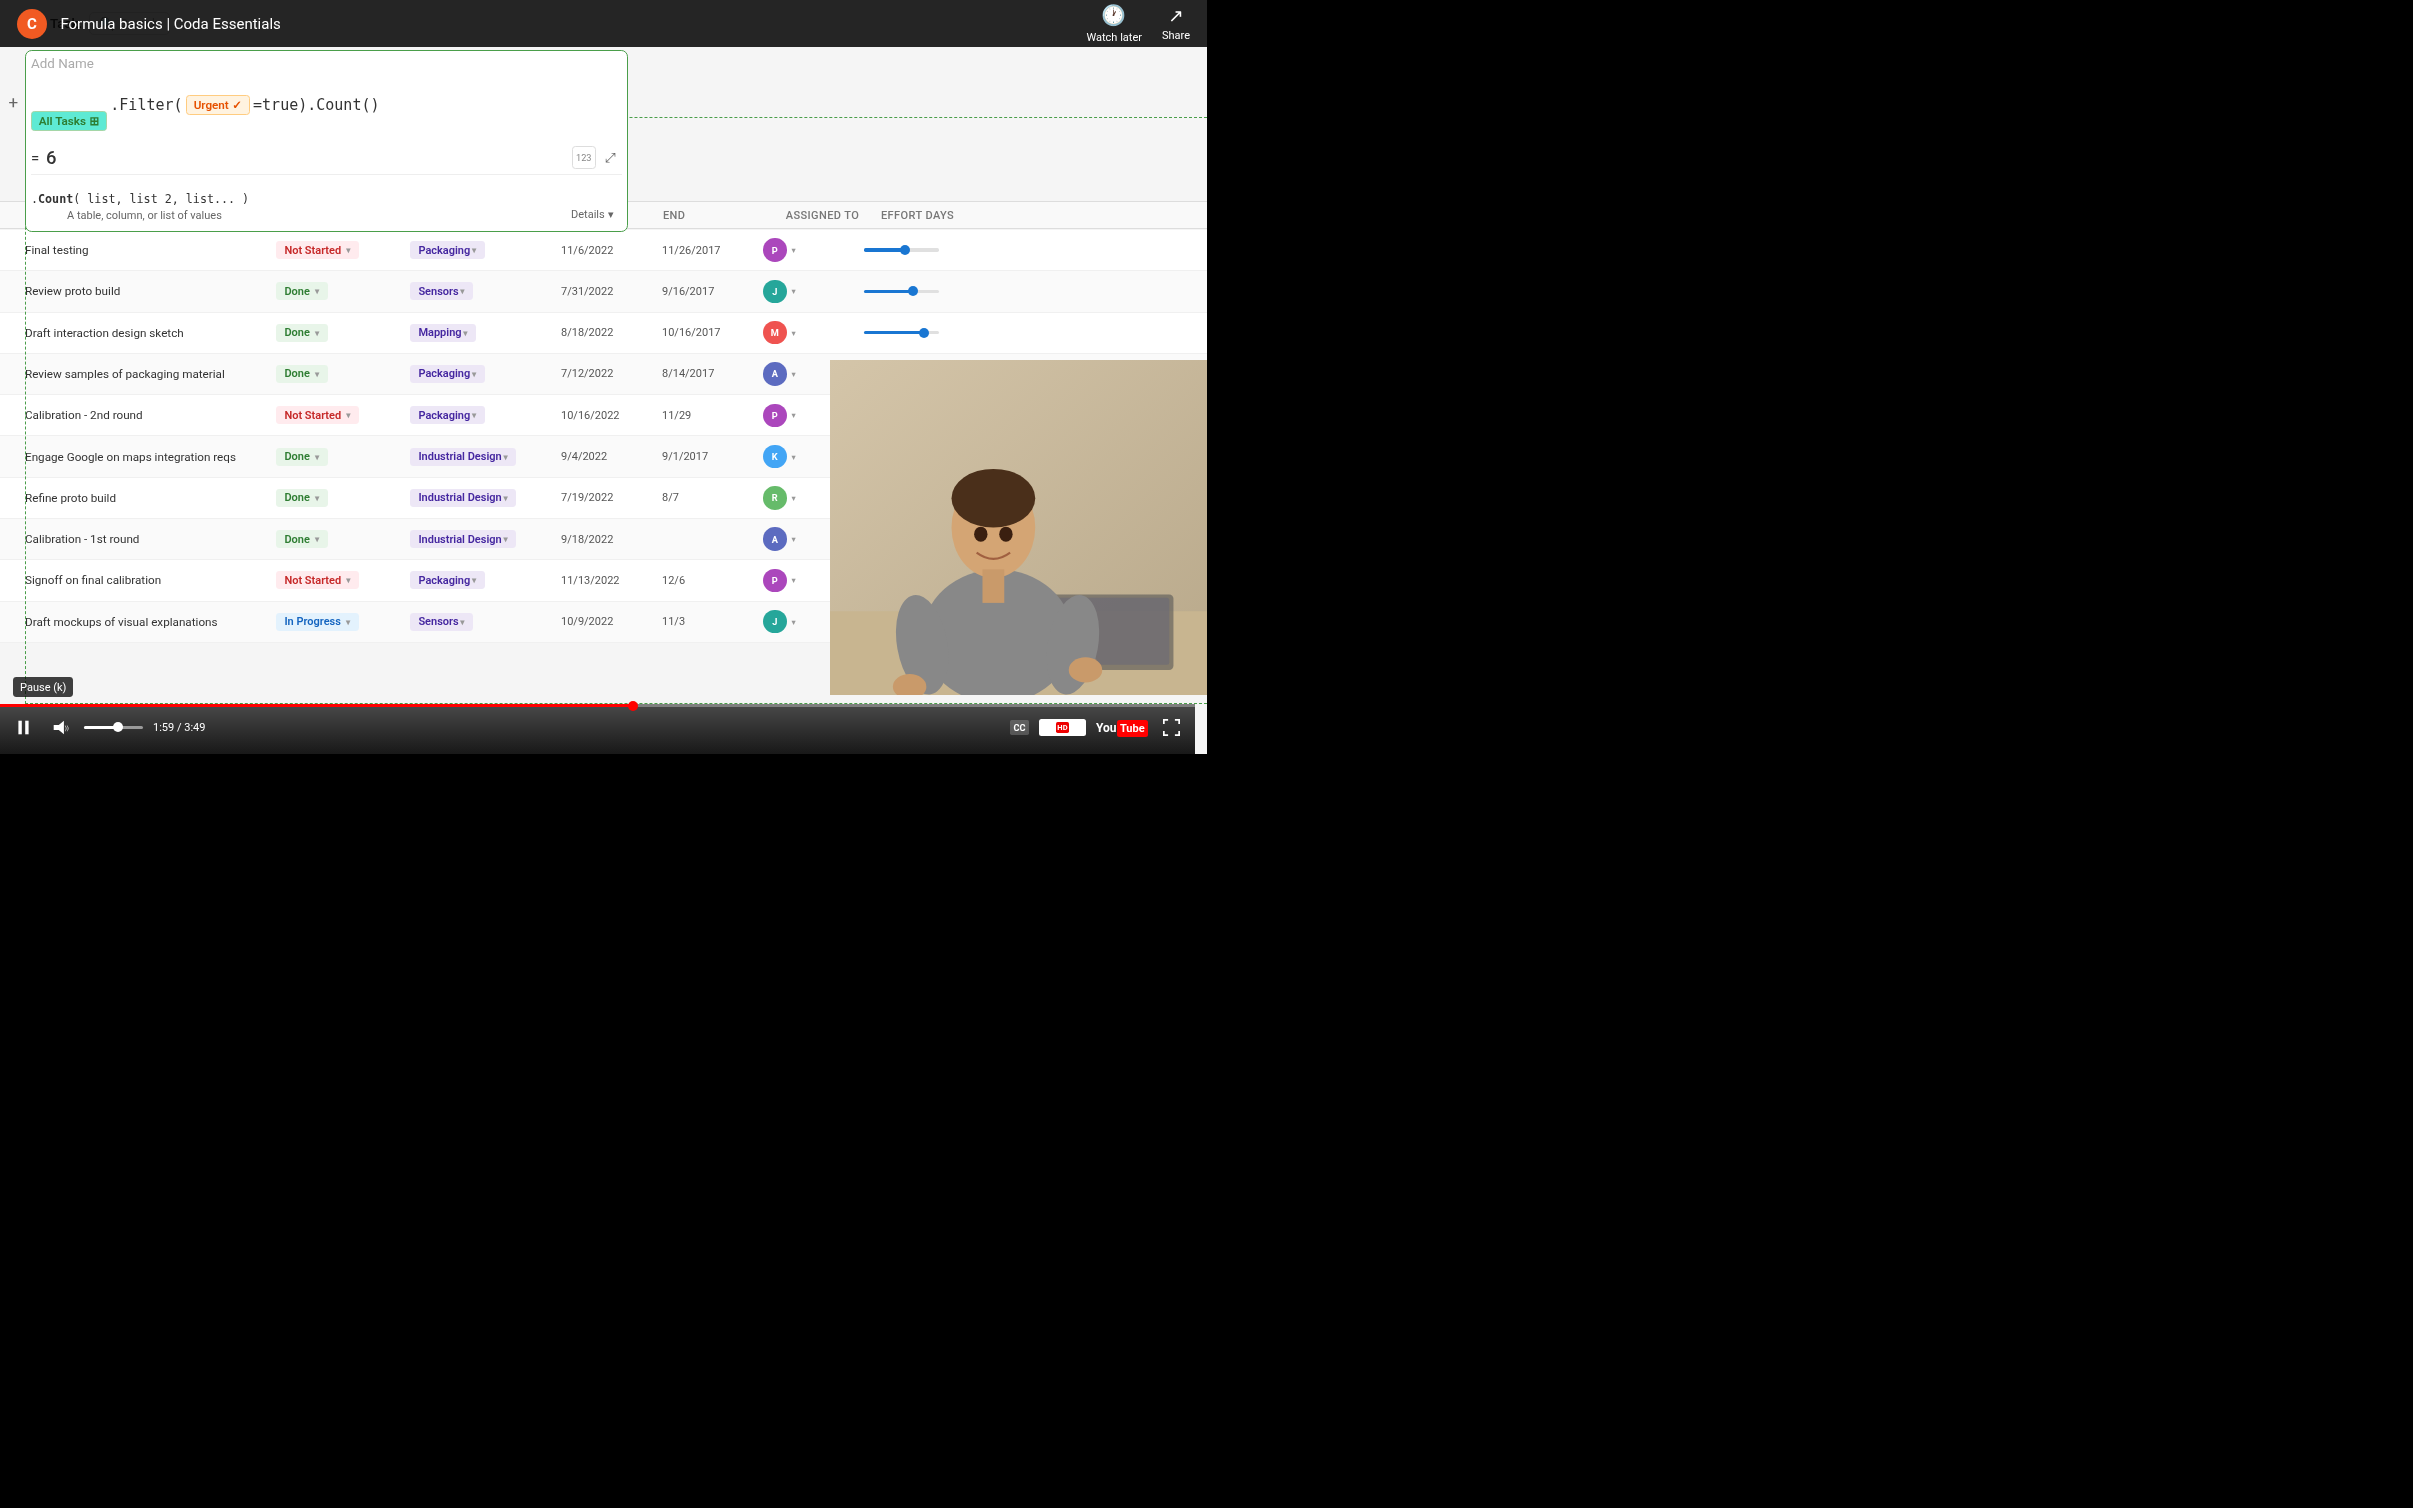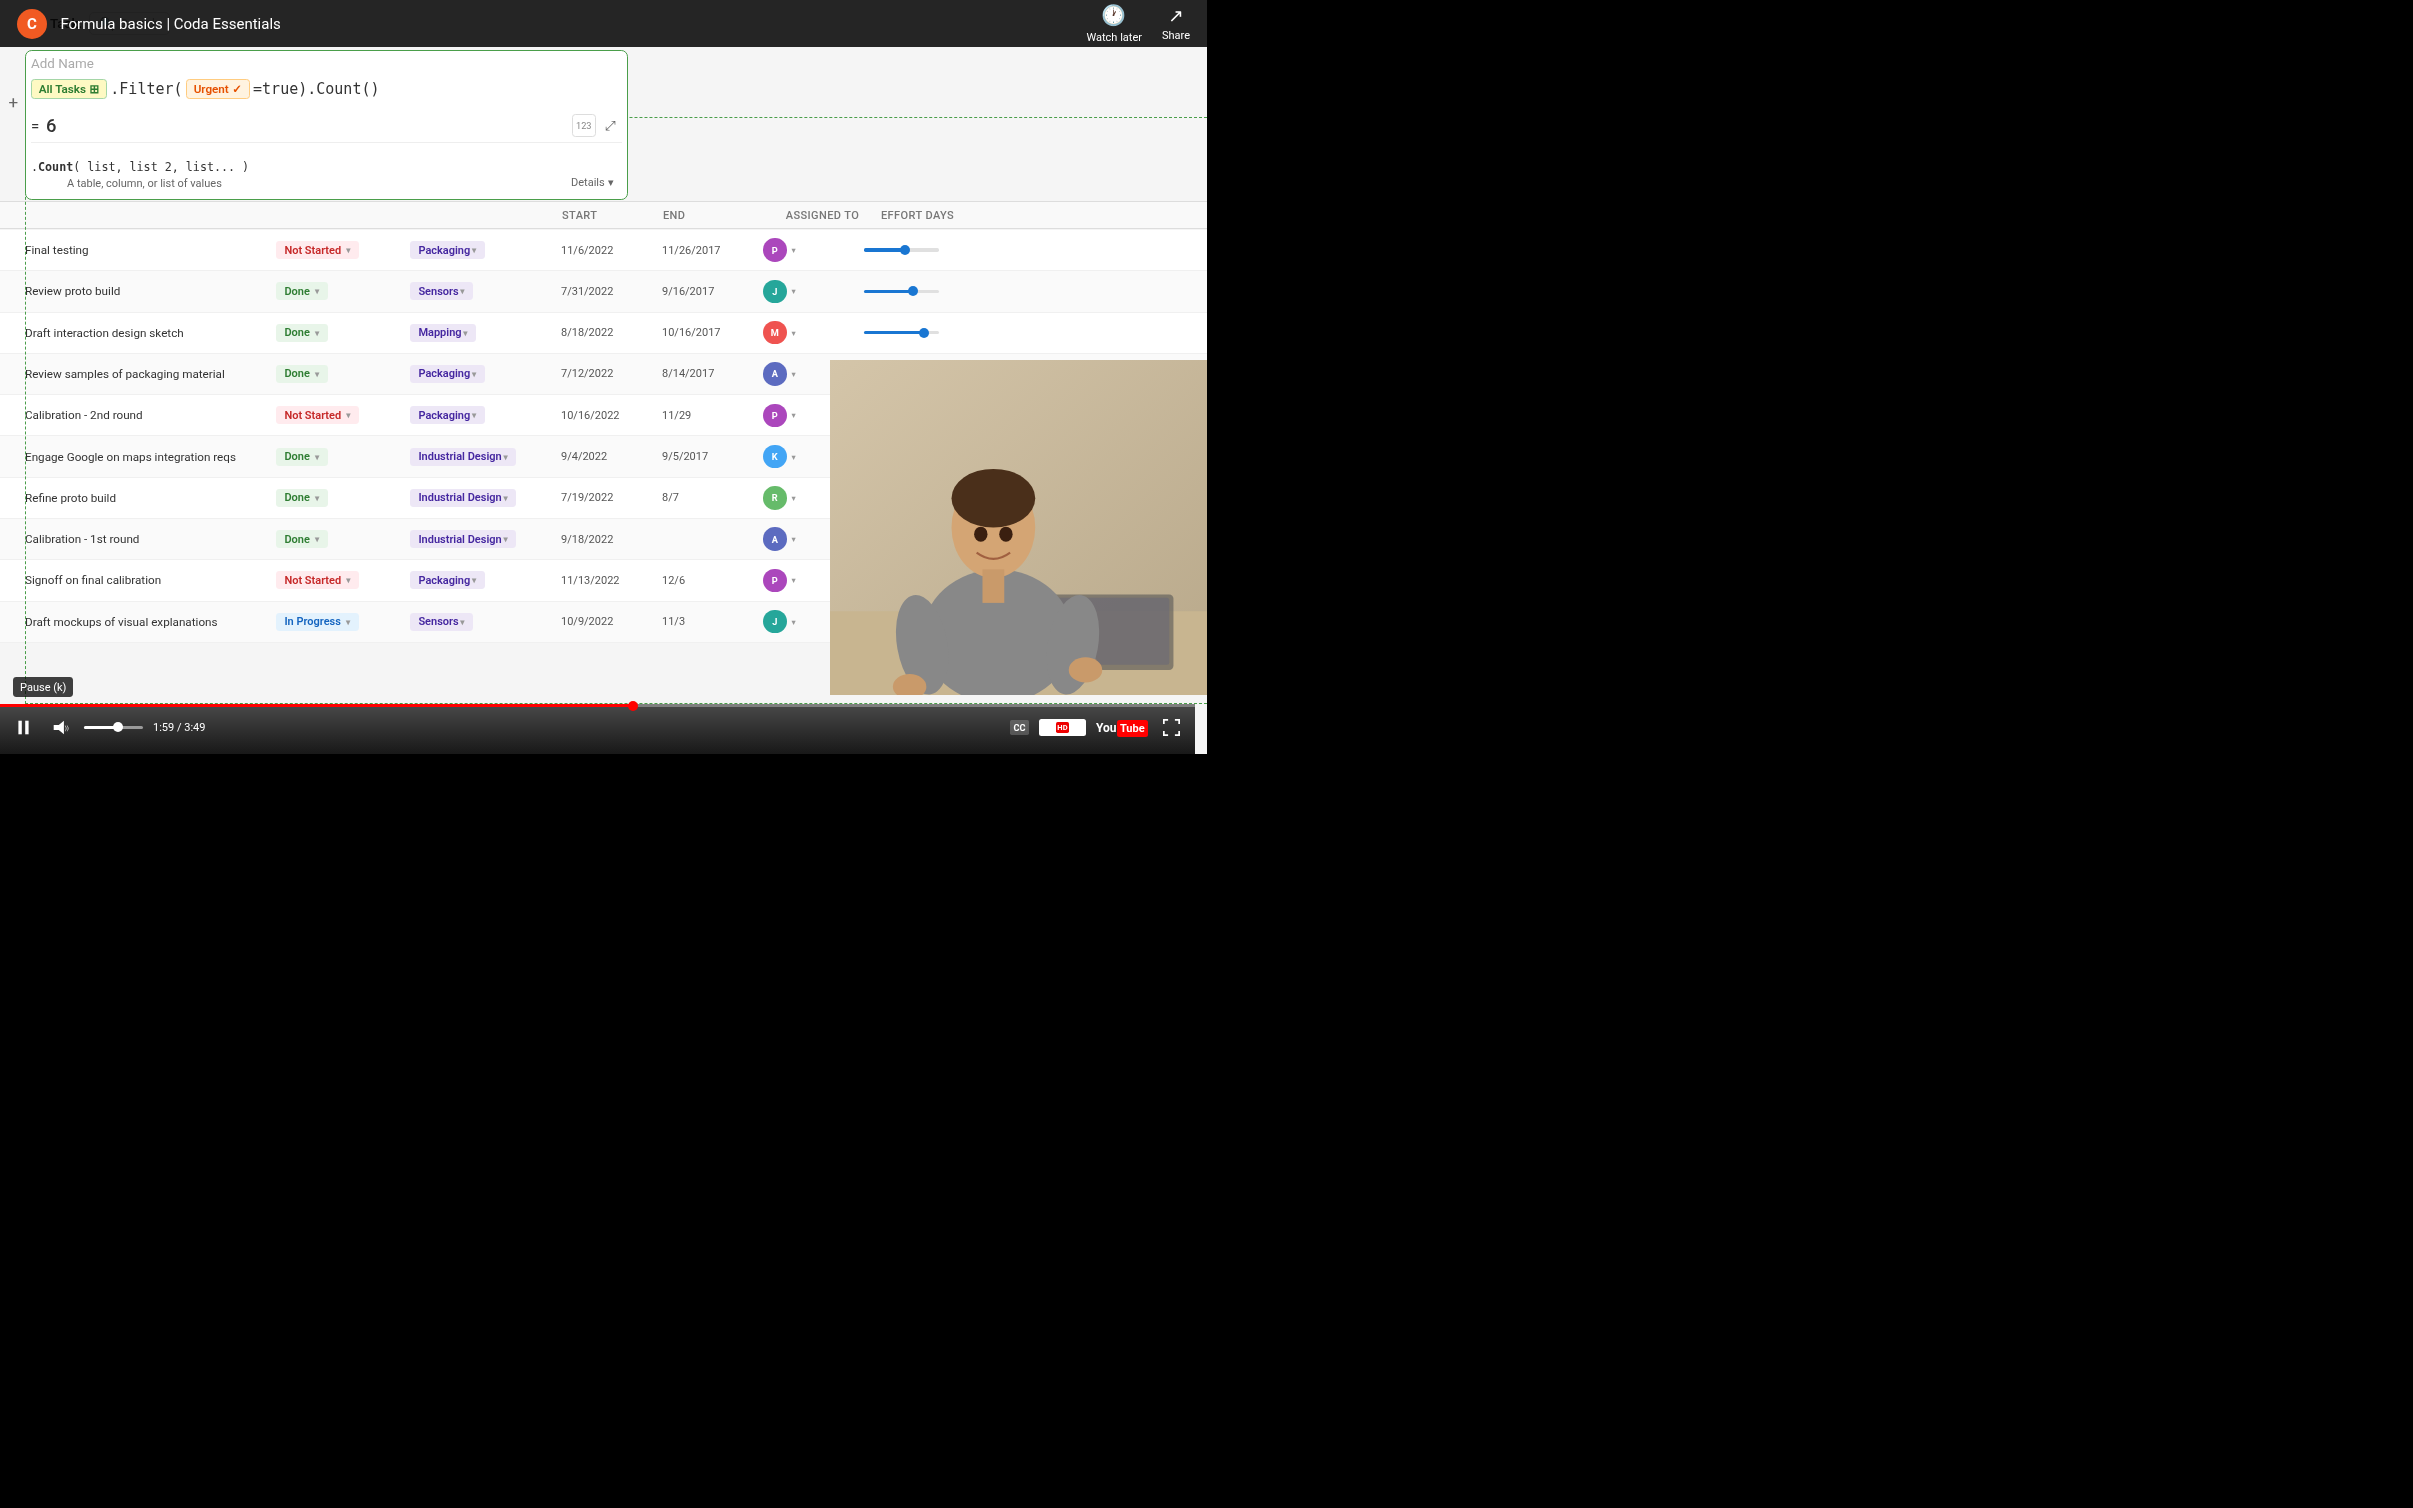--- a/index.html
+++ b/index.html
@@ -61,23 +61,24 @@
       display: inline-flex;
       align-items: center;
       gap: 3.4px;
       padding: 1.7px 6.7px;
       border-radius: 3.4px;
       font-size: 11.7px;
       font-weight: 600;
     }
 
     .chip-green {
-      background: #fef9c3;
+      background: #5eead4;
       color: #2e7d32;
       border: 0.8px solid #a5d6a7;
+      margin-top: 32px;
     }
 
     .chip-orange {
       background: #fff3e0;
       color: #e65100;
       border: 0.8px solid #ffcc80;
     }
 
     .formula-text {
       font-size: 15px;
@@ -753,21 +754,21 @@
 
       <div class="table-row">
         <div class="cell-task">Engage Google on maps integration reqs</div>
         <div class="cell-status">
           <span class="status-badge status-done">Done <span class="chevron">▾</span></span>
         </div>
         <div class="cell-tag">
           <span class="tag-badge">Industrial Design <span class="chevron">▾</span></span>
         </div>
         <div class="cell-date">9/4/2022</div>
-        <div class="cell-date">9/5/2017</div>
+        <div class="cell-date">9/1/2017</div>
         <div class="cell-assigned">
           <div class="avatar av5">K</div>
           <span class="chevron">▾</span>
         </div>
         <div class="cell-effort">
           <div class="slider-track">
             <div class="slider-fill" style="width:30%;"></div>
             <div class="slider-thumb" style="left:30%;"></div>
           </div>
         </div>

